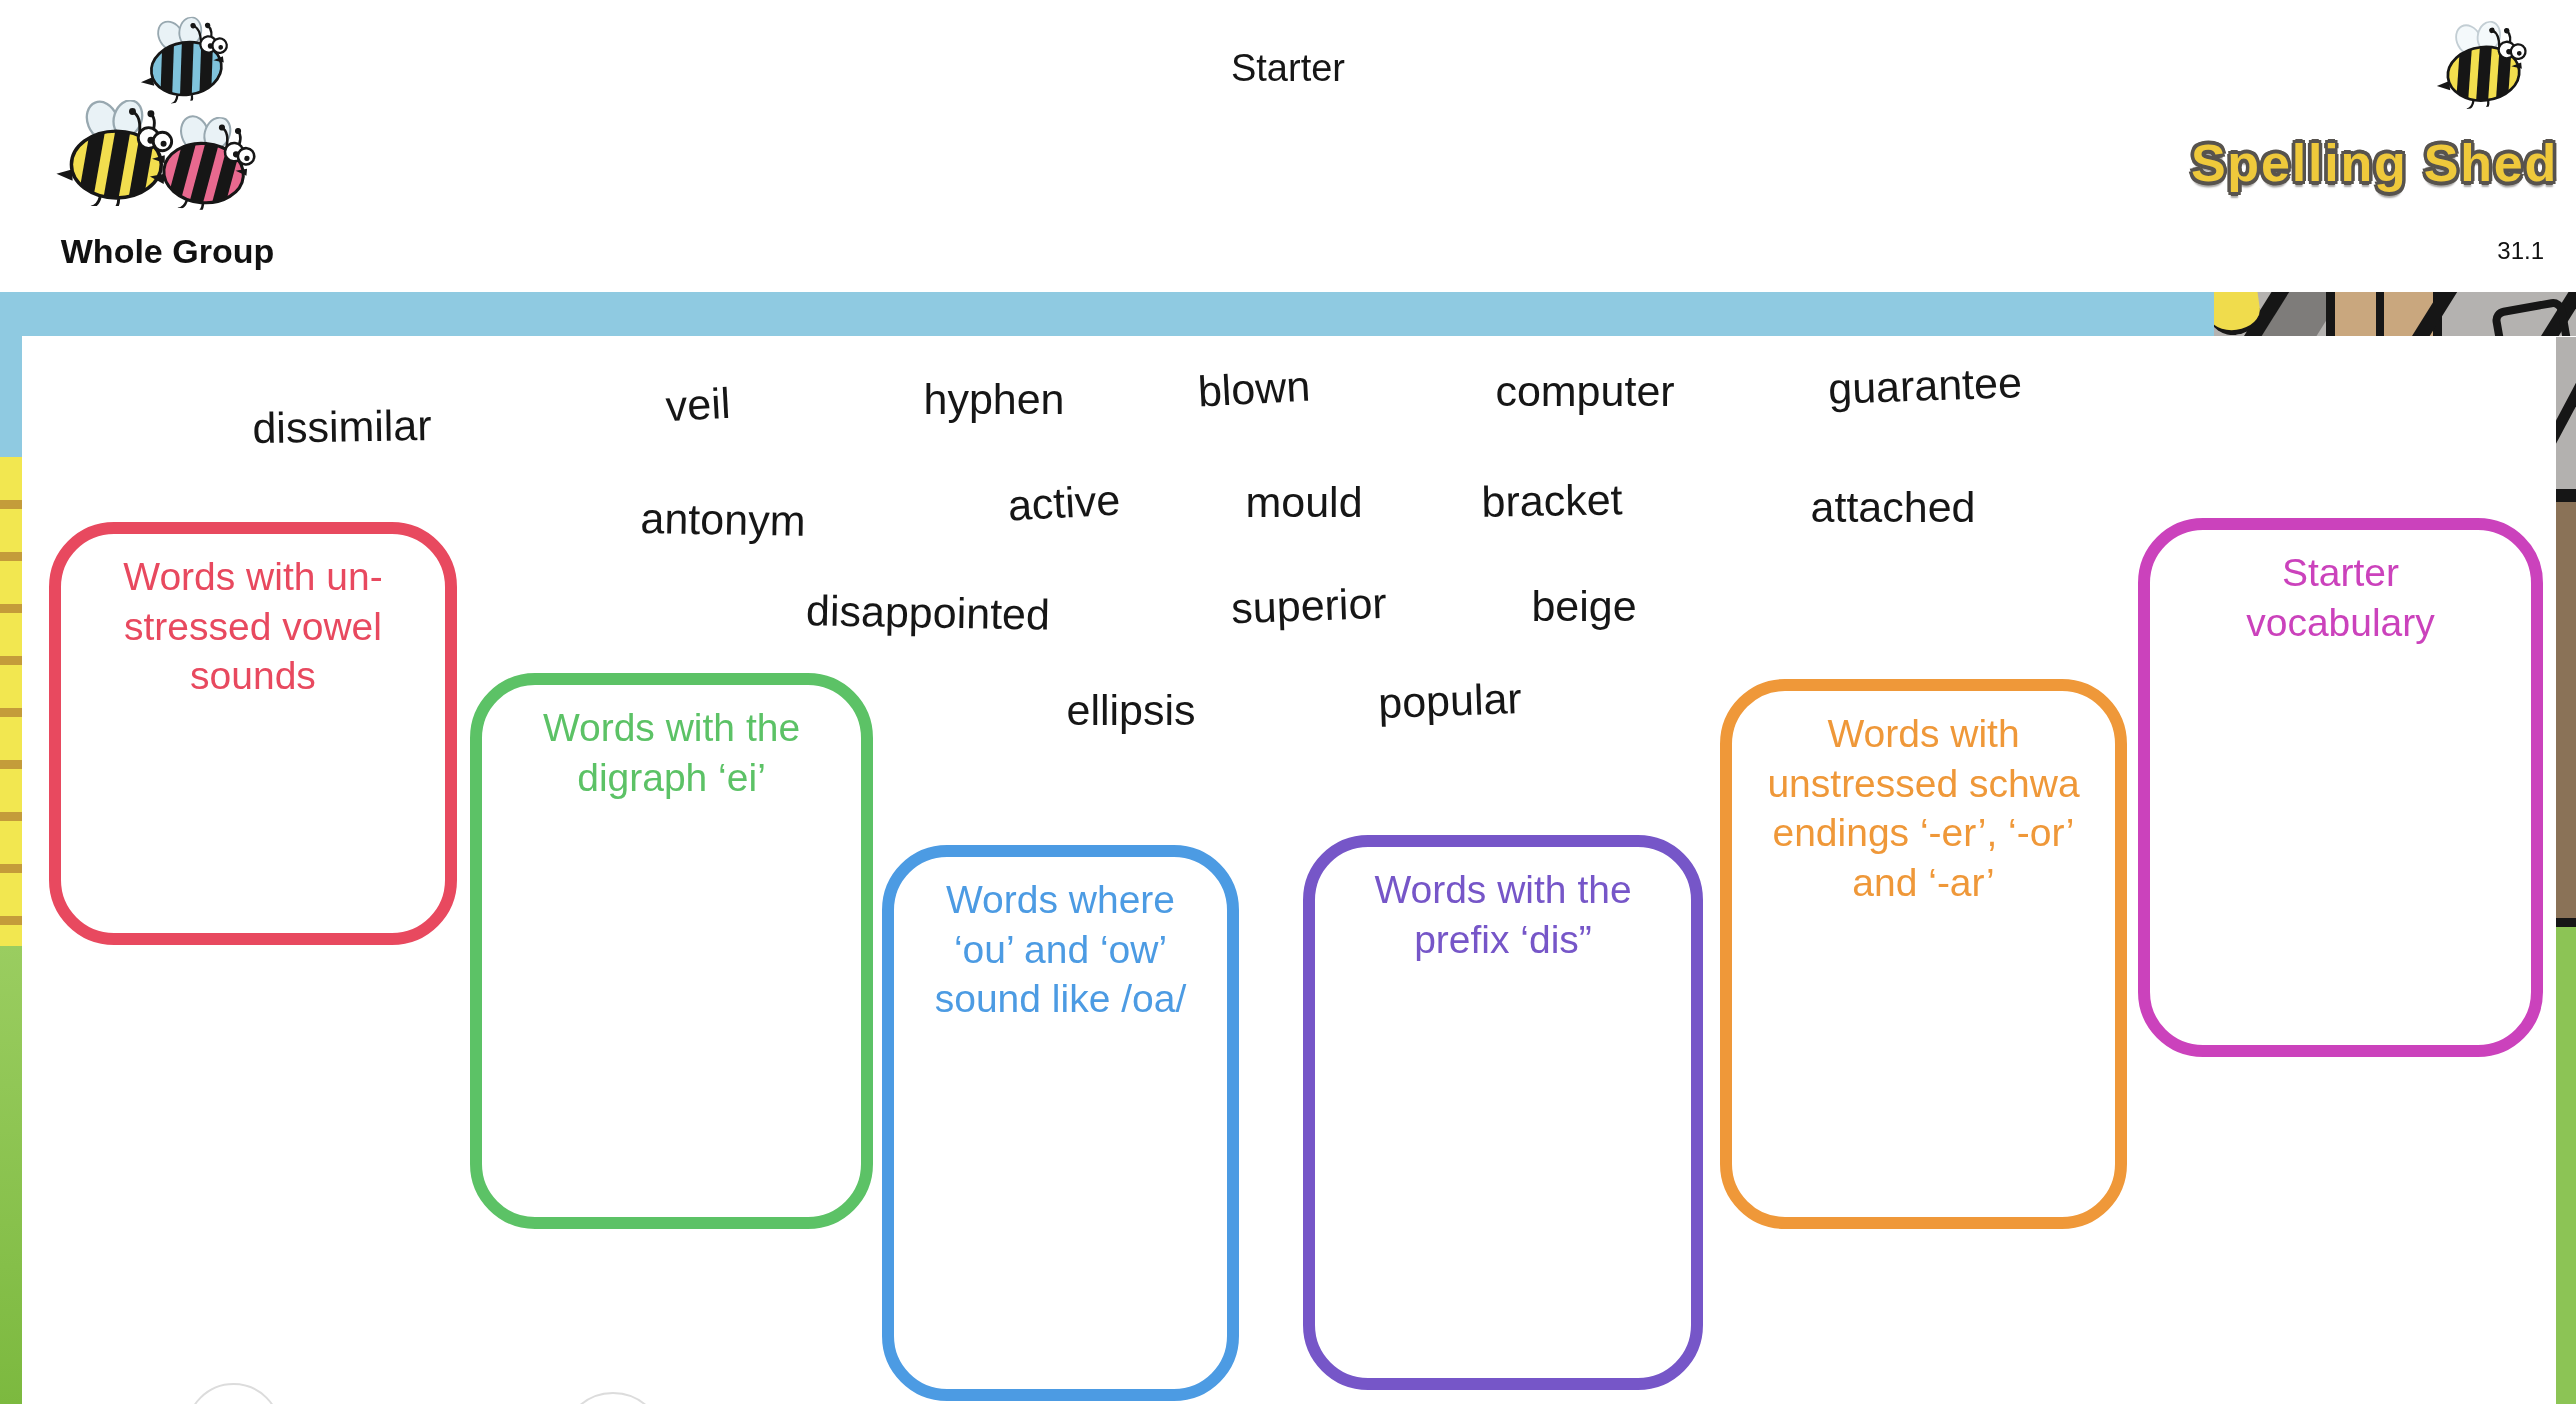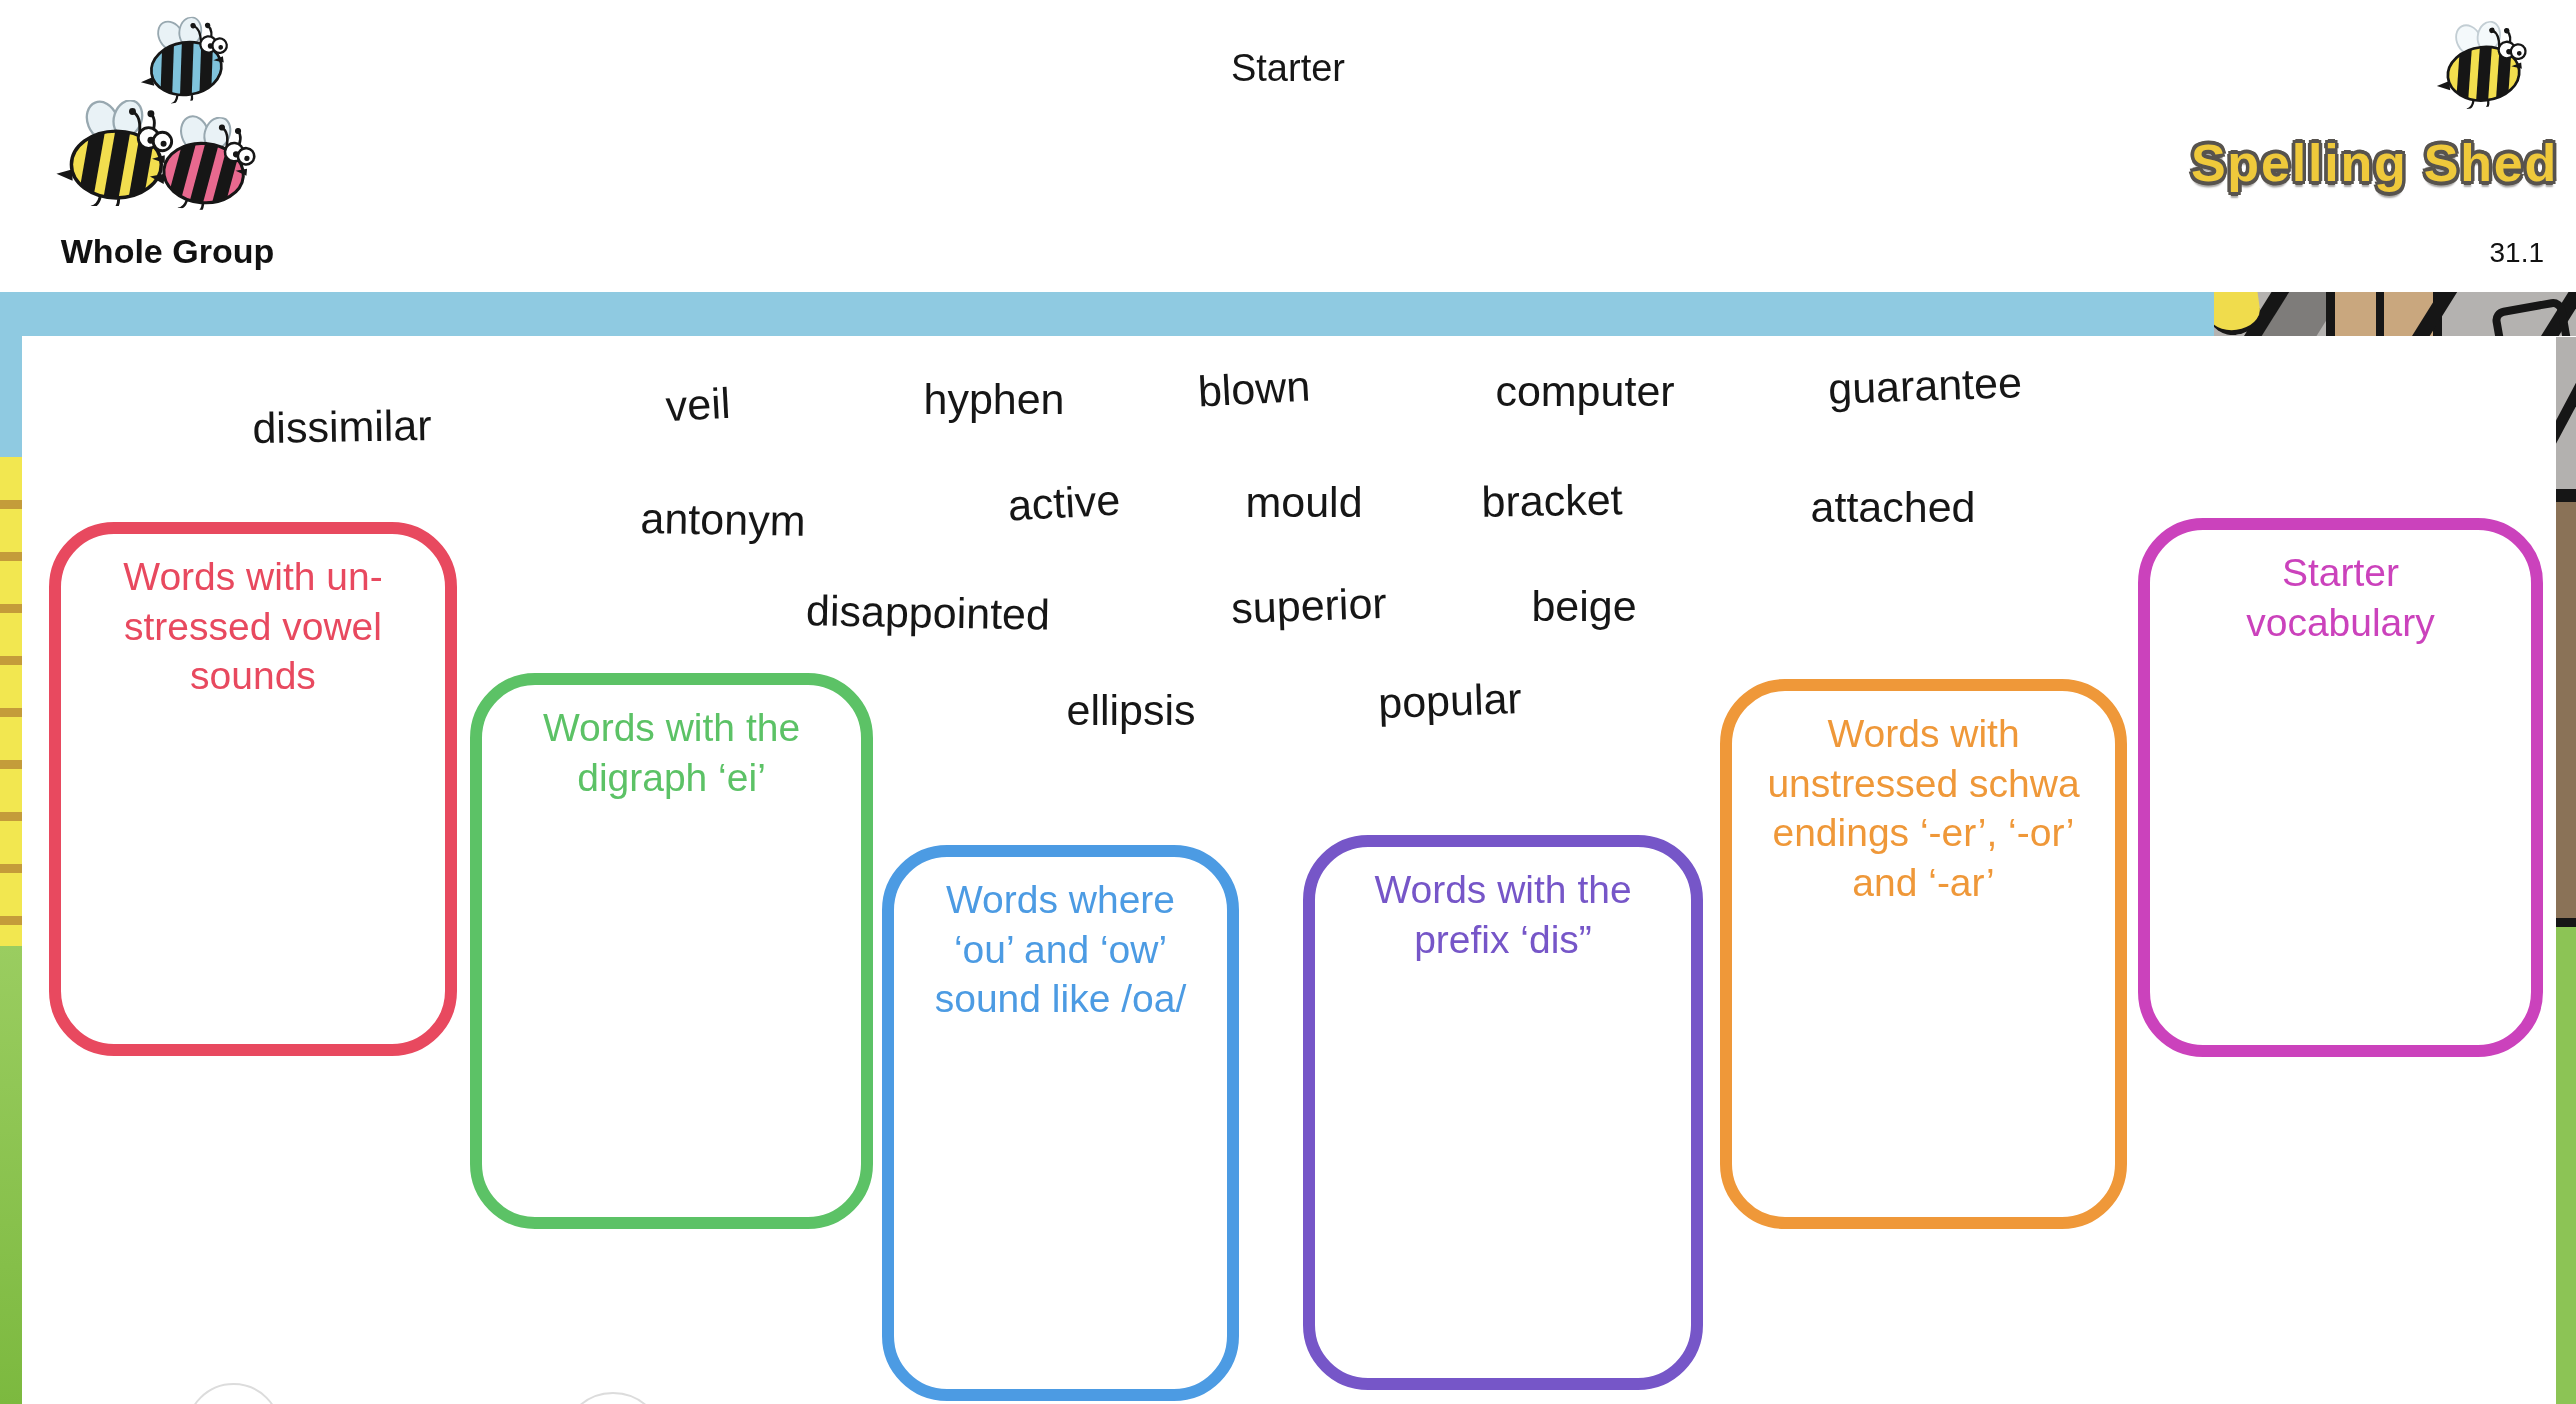--- a/index.html
+++ b/index.html
@@ -11,21 +11,21 @@
       font-size:38px;font-weight:500;color:#161616;}
   .hdr-question{position:absolute;left:54px;top:159px;width:2390px;text-align:center;
       font-size:47px;font-weight:500;}
   .hdr-group{position:absolute;left:27px;top:232px;width:281px;text-align:center;
       font-size:34px;font-weight:700;color:#111;}
   .brand-text{position:absolute;left:2180px;top:114px;width:389px;text-align:center;
       font-size:52px;font-weight:800;letter-spacing:1.8px;color:#EFC93B;
       text-shadow:-2.7px -2.7px 0 #57534E,2.7px -2.7px 0 #57534E,-2.7px 2.7px 0 #57534E,2.7px 2.7px 0 #57534E,
                   0 -3.6px 0 #57534E,0 3.6px 0 #57534E,-3.6px 0 0 #57534E,3.6px 0 0 #57534E,0 6.3px 1.8px rgba(60,56,50,.45);margin-top:19px;}
   .lesson-code{position:absolute;left:2435px;top:237px;width:109px;text-align:right;
-      font-size:28px;font-weight:500;color:#111;}
+      font-size:24px;font-weight:500;color:#111;}
 
   .bee{position:absolute;}
 
   
   .band{position:absolute;left:0;top:292px;width:2190px;height:44px;}
   .left-strip{position:absolute;left:0;top:292px;width:22px;height:1112px;}
   .ls-sky{position:absolute;left:0;top:0;width:100%;height:165px;}
   .ls-hive{position:absolute;left:0;top:165px;width:100%;height:489px;
       background:repeating-linear-gradient(180deg,#F2E750 0 43px,#C49C3A 43px 52px);}
   .ls-grass{position:absolute;left:0;top:654px;width:100%;height:459px;
@@ -220,21 +220,21 @@
       <div class="word" style="left: 1304px; top: 502px; transform: translate(-50%, -50%) rotate(0deg);">mould</div>
       <div class="word" style="left: 1552px; top: 501px; transform: translate(-50%, -50%) rotate(-1deg);">bracket</div>
       <div class="word" style="left: 1893px; top: 507px; transform: translate(-50%, -50%) rotate(0deg);">attached</div>
       <div class="word" style="left: 928px; top: 613px; transform: translate(-50%, -50%) rotate(1deg);">disappointed</div>
       <div class="word" style="left: 1309px; top: 606px; transform: translate(-50%, -50%) rotate(-2deg);">superior</div>
       <div class="word" style="left: 1584px; top: 606px; transform: translate(-50%, -50%) rotate(0deg);">beige</div>
       <div class="word" style="left: 1131px; top: 710px; transform: translate(-50%, -50%) rotate(0deg);">ellipsis</div>
       <div class="word" style="left: 1450px; top: 701px; transform: translate(-50%, -50%) rotate(-2deg);">popular</div>
     </div>
   <div id="boxes-layer">
-      <div class="cat-box" style="left: 49px; top: 522px; width: 408px; height: 534px; border-color: rgb(232, 73, 95);">
+      <div class="cat-box" style="left: 49px; top: 522px; width: 408px; height: 423px; border-color: rgb(232, 73, 95);">
         <div class="cat-label" style="color: rgb(232, 73, 95);">Words with un-
 stressed vowel
 sounds</div>
       </div>
       <div class="cat-box" style="left: 470px; top: 673px; width: 403px; height: 556px; border-color: rgb(92, 194, 102);">
         <div class="cat-label" style="color: rgb(92, 194, 102);">Words with the
 digraph ‘ei’</div>
       </div>
       <div class="cat-box" style="left: 882px; top: 845px; width: 357px; height: 556px; border-color: rgb(76, 155, 227);">
         <div class="cat-label" style="color: rgb(76, 155, 227);">Words where

